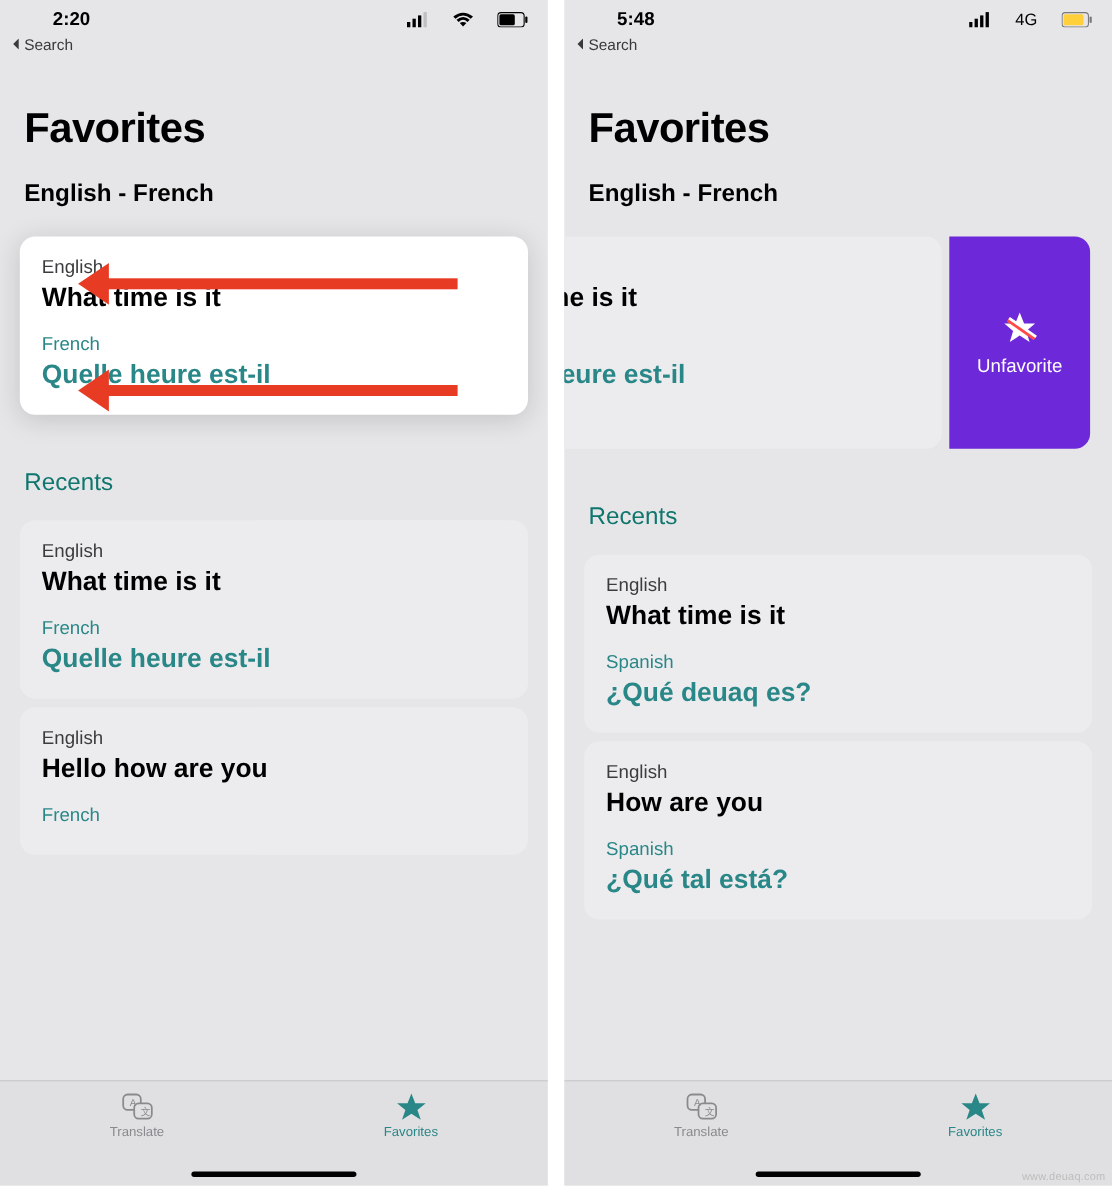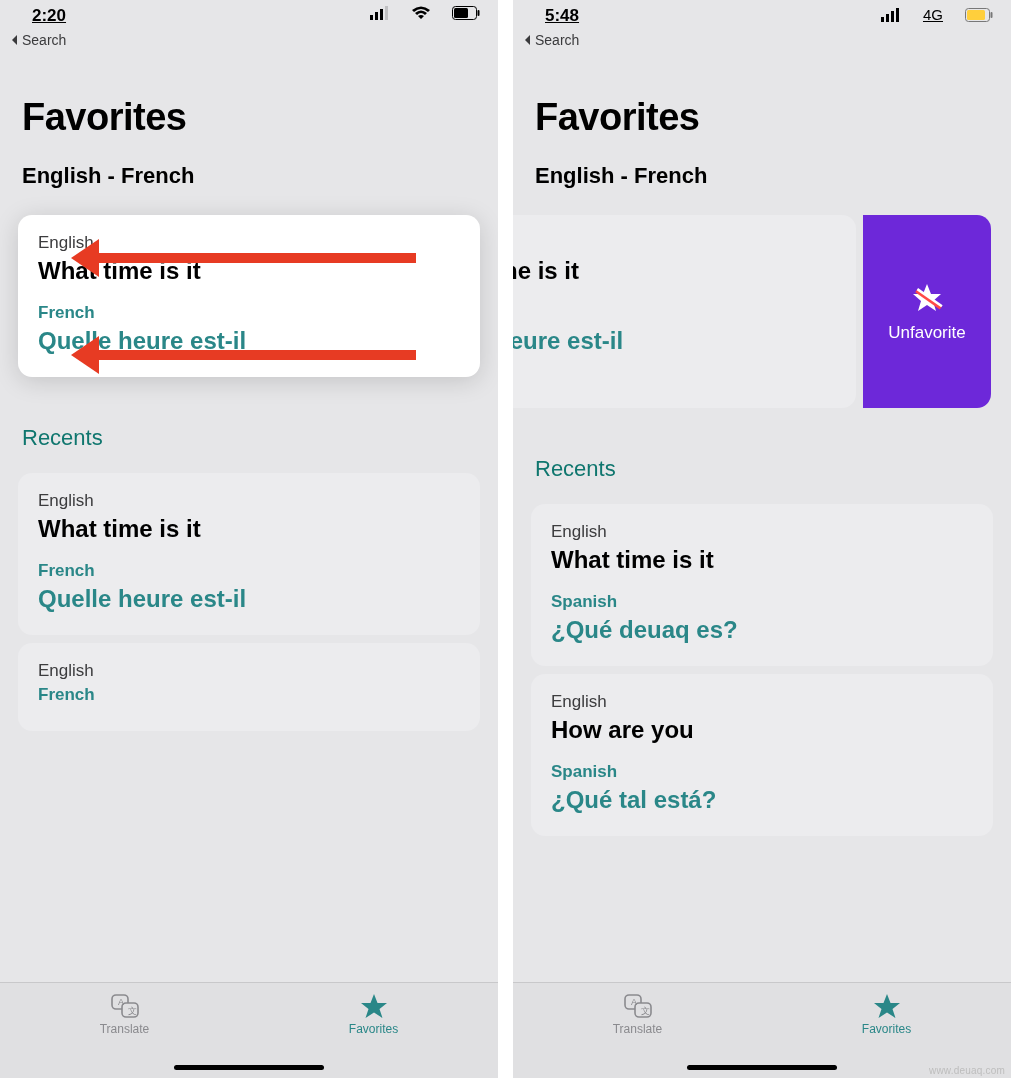--- a/index.html
+++ b/index.html
@@ -23,28 +23,27 @@
     background: #e6e6e8;
     overflow: hidden;
   }
   .divider {
     width: 15px;
     background: #fff;
   }
   
   .statusbar {
     display: flex;
-    align-items: flex-start;
+    align-items: center;
     justify-content: space-between;
-    padding: 6px 18px 0 2px;
+    padding: 6px 18px 0 18px;
     height: 30px;
     font-size: 17px;
     font-weight: 600;
     color: #000;
-    text-decoration: underline;
   }
   .statusbar .time { margin-left: 30px; }
   .statusbar .rightgroup { display: flex; align-items: center; gap: 22px; }
   .statusbar svg { display: block; }
   
   .backrow {
     display: flex;
     align-items: center;
     padding: 2px 10px 8px 10px;
     font-size: 14px;
@@ -92,21 +91,21 @@
   }
   .src-text {
     font-size: 24px;
     font-weight: 700;
     color: #000;
     margin-bottom: 18px;
   }
   .tgt-lang {
     font-size: 17px;
     color: #2a8788;
-    font-weight: 700;
+    font-weight: 400;
     margin-bottom: 4px;
   }
   .tgt-text {
     font-size: 24px;
     font-weight: 700;
     color: #2a8788;
   }
   
   .swipe-row {
     position: relative;
@@ -250,20 +249,21 @@
     <div class="recents-label">Recents</div>
 
     <div class="card">
       <div class="src-lang">English</div>
       <div class="src-text">What time is it</div>
       <div class="tgt-lang">French</div>
       <div class="tgt-text">Quelle heure est-il</div>
     </div>
     <div class="card">
       <div class="src-lang">English</div>
+      <div class="src-text">Hello how are you</div>
       <div class="tgt-lang">French</div>
     </div>
 
     <div class="tabbar">
       <div class="tab">
         <svg viewBox="0 0 30 26" fill="none" stroke="#8a8a8e" stroke-width="1.6">
             <rect x="2" y="2" width="16" height="14" rx="4"></rect>
             <rect x="12" y="10" width="16" height="14" rx="4" fill="#e0e0e2"></rect>
             <text x="8" y="12" font-size="9" fill="#8a8a8e" stroke="none">A</text>
             <text x="18" y="21" font-size="9" fill="#8a8a8e" stroke="none">文</text>

